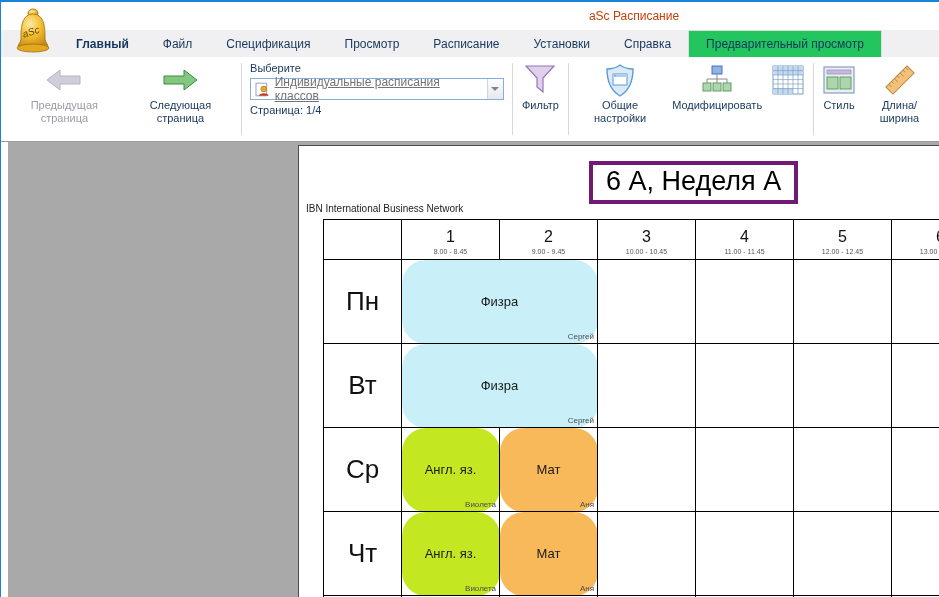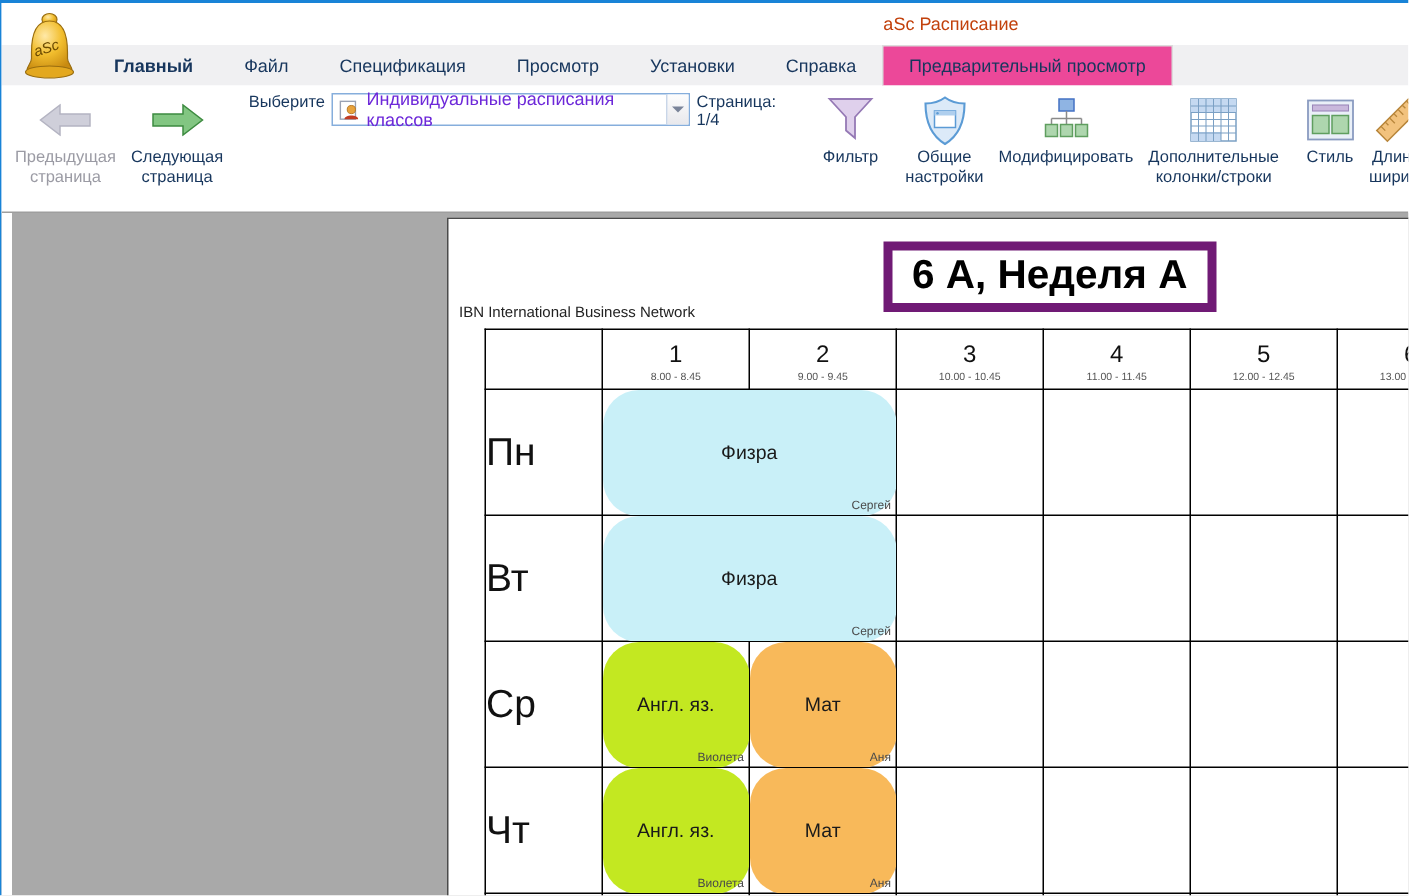--- a/index.html
+++ b/index.html
@@ -16,67 +16,67 @@
   .app-title { position:absolute; left:633px; top:7px; transform:translateX(-50%);
     font-size:12px; color:#c2410c; white-space:nowrap; }
   .bell { position:absolute; left:9px; top:5px; width:46px; height:47px; z-index:10; }
 
   
   .menubar { position:relative; height:27px; background:#F0F0F2; display:flex;
     align-items:stretch; padding-left:58px; }
   .tab { display:flex; align-items:center; padding:0 17px; font-size:12px;
     color:#17365D; cursor:default; white-space:nowrap; }
   .tab.bold { font-weight:bold; }
-  .tab.active { background:#ec4899; border:1px solid #DCDCDC; border-bottom:none; }
+  .tab.active { background:#22c55e; border:1px solid #DCDCDC; border-bottom:none; }
 
   
   .toolbar { position:relative; height:85px; background:#fff; display:flex;
     align-items:flex-start; padding:3px 0 0 4px; border-bottom:1px solid #9E9E9E; }
   .tb-btn { display:flex; flex-direction:column; align-items:center; gap:2px;
     padding:3px 5px; font-size:11px; color:#17365D; text-align:center;
     line-height:1.18; white-space:pre-line; }
   .tb-btn .ic { height:34px; display:flex; align-items:center; justify-content:center; }
   .tb-btn.disabled { color:#9B9BA4;justify-content:center; }
   .sep { width:1px; align-self:stretch; background:#D8D8D8; margin:3px 4px 6px 4px; }
 
   .print-btn { padding:3px 4px; }
   .caret { width:0; height:0; border-left:4px solid transparent;
     border-right:4px solid transparent; border-top:5px solid #6E7A94; margin-top:1px; }
 
-  .select-col { display:flex; flex-direction:row; gap:4px; padding:2px 4px 0 4px;
+  .select-col { display:flex; flex-direction:column; gap:4px; padding:2px 4px 0 4px;
     font-size:11px; color:#17365D; }
   .combo { width:254px; height:22px; background:#fff; border:1px solid #86AEDC;
     display:flex; align-items:center; gap:5px; padding-left:4px; font-size:12px;
-    color:#6d28d9; }
+    color:#737373;text-decoration:underline; }
   .combo-arrow { margin-left:auto; width:17px; height:20px; background:linear-gradient(#FDFDFD,#E8E8EC);
     border-left:1px solid #C9D6E8; display:flex; align-items:center; justify-content:center; }
   .combo-arrow .ca { width:0; height:0; border-left:4px solid transparent;
     border-right:4px solid transparent; border-top:4px solid #7A8499; }
 
   
   .preview { position:absolute; left:0; top:140px; width:939px; height:457px;
     background:#A9A9A9; overflow:hidden; }
   .preview-strip { position:absolute; left:0; top:0; width:7px; height:457px; background:#fff; }
 
   .page { position:absolute; left:297px; top:3px; width:772px; height:640px;
     background:#fff; border:1px solid #4A4A4A; }
 
-  .title-box { position:absolute; left:290px; top:15px; border:6px solid #701a75;
-    padding:1px 13px 3px 13px; font-size:27px; color:#000; white-space:nowrap;font-weight:bold; }
+  .title-box { position:absolute; left:290px; top:15px; border:4px solid #701a75;
+    padding:1px 13px 3px 13px; font-size:27px; color:#000; white-space:nowrap; }
   .school { position:absolute; left:7px; top:57px; font-size:10px; color:#222; }
 
   table.tt { position:absolute; left:24px; top:73px; border-collapse:collapse;
     table-layout:fixed; }
   .tt td, .tt th { border:1px solid #000; padding:0; font-weight:normal; }
   .tt .hrow { height:40px; }
   .tt .brow { height:84px; }
   .tt .prow { height:40px; }
   .pnum { font-size:16px; color:#111; text-align:center; margin-top:3px; }
   .ptime { font-size:7px; color:#555; text-align:center; margin-top:2px; }
-  .day { font-size:26px; color:#111; text-align:left; }
+  .day { font-size:26px; color:#111; text-align:center; }
   .lesson { position:relative; vertical-align:middle;border-radius:24px; }
   .subj { font-size:13px; color:#1a1a1a; text-align:center; }
   .teacher { position:absolute; right:3px; bottom:2px; font-size:8px; color:#4a4a4a; }
 </style>
 </head>
 <body>
 
 <div class="window">
 
   <div class="titlebar">
@@ -94,20 +94,21 @@
       <text x="13" y="30" font-size="10" font-style="italic" fill="#6B4A00" transform="rotate(-18 16 28)">aSc</text>
     </svg>
     <div class="app-title">aSc Расписание</div>
   </div>
 
   <div class="menubar">
     <div class="tab bold">Главный</div>
     <div class="tab">Файл</div>
     <div class="tab">Спецификация</div>
     <div class="tab">Просмотр</div>
+    <div class="tab">Расписание</div>
     <div class="tab">Установки</div>
     <div class="tab">Справка</div>
     <div class="tab active">Предварительный просмотр</div>
   </div>
 
   <div class="toolbar">
 
     <div class="tb-btn disabled">
       <span class="ic">
         <svg width="36" height="22" viewBox="0 0 36 22">
@@ -185,21 +186,20 @@
 
     <div class="tb-btn">
       <span class="ic">
         <svg width="32" height="30" viewBox="0 0 32 30">
           <rect x="1" y="1" width="30" height="28" fill="#fff" stroke="#7BA0C4"></rect>
           <rect x="1" y="1" width="30" height="9" fill="#C5D9F1"></rect>
           <rect x="1" y="23" width="20" height="6" fill="#C5D9F1"></rect>
           <path d="M6 1 V29 M11 1 V29 M16 1 V29 M21 1 V29 M26 1 V29 M1 5.6 H31 M1 10 H31 M1 14.6 H31 M1 19 H31 M1 23.6 H31" stroke="#7BA0C4" stroke-width="0.7" fill="none"></path>
         </svg>
       </span>
-      <span>Дополнительные колонки/строки</span>
     </div>
 
     <div class="sep"></div>
 
     <div class="tb-btn">
       <span class="ic">
         <svg width="32" height="28" viewBox="0 0 32 28">
           <rect x="1" y="1" width="30" height="26" fill="#EAF0F8" stroke="#8A9BC0" stroke-width="1.2"></rect>
           <rect x="4" y="4" width="24" height="4" fill="#C9B8DC" stroke="#9A86B8" stroke-width="0.7"></rect>
           <rect x="4" y="11" width="11" height="12" fill="#AED6AE" stroke="#5F9E5F"></rect>

